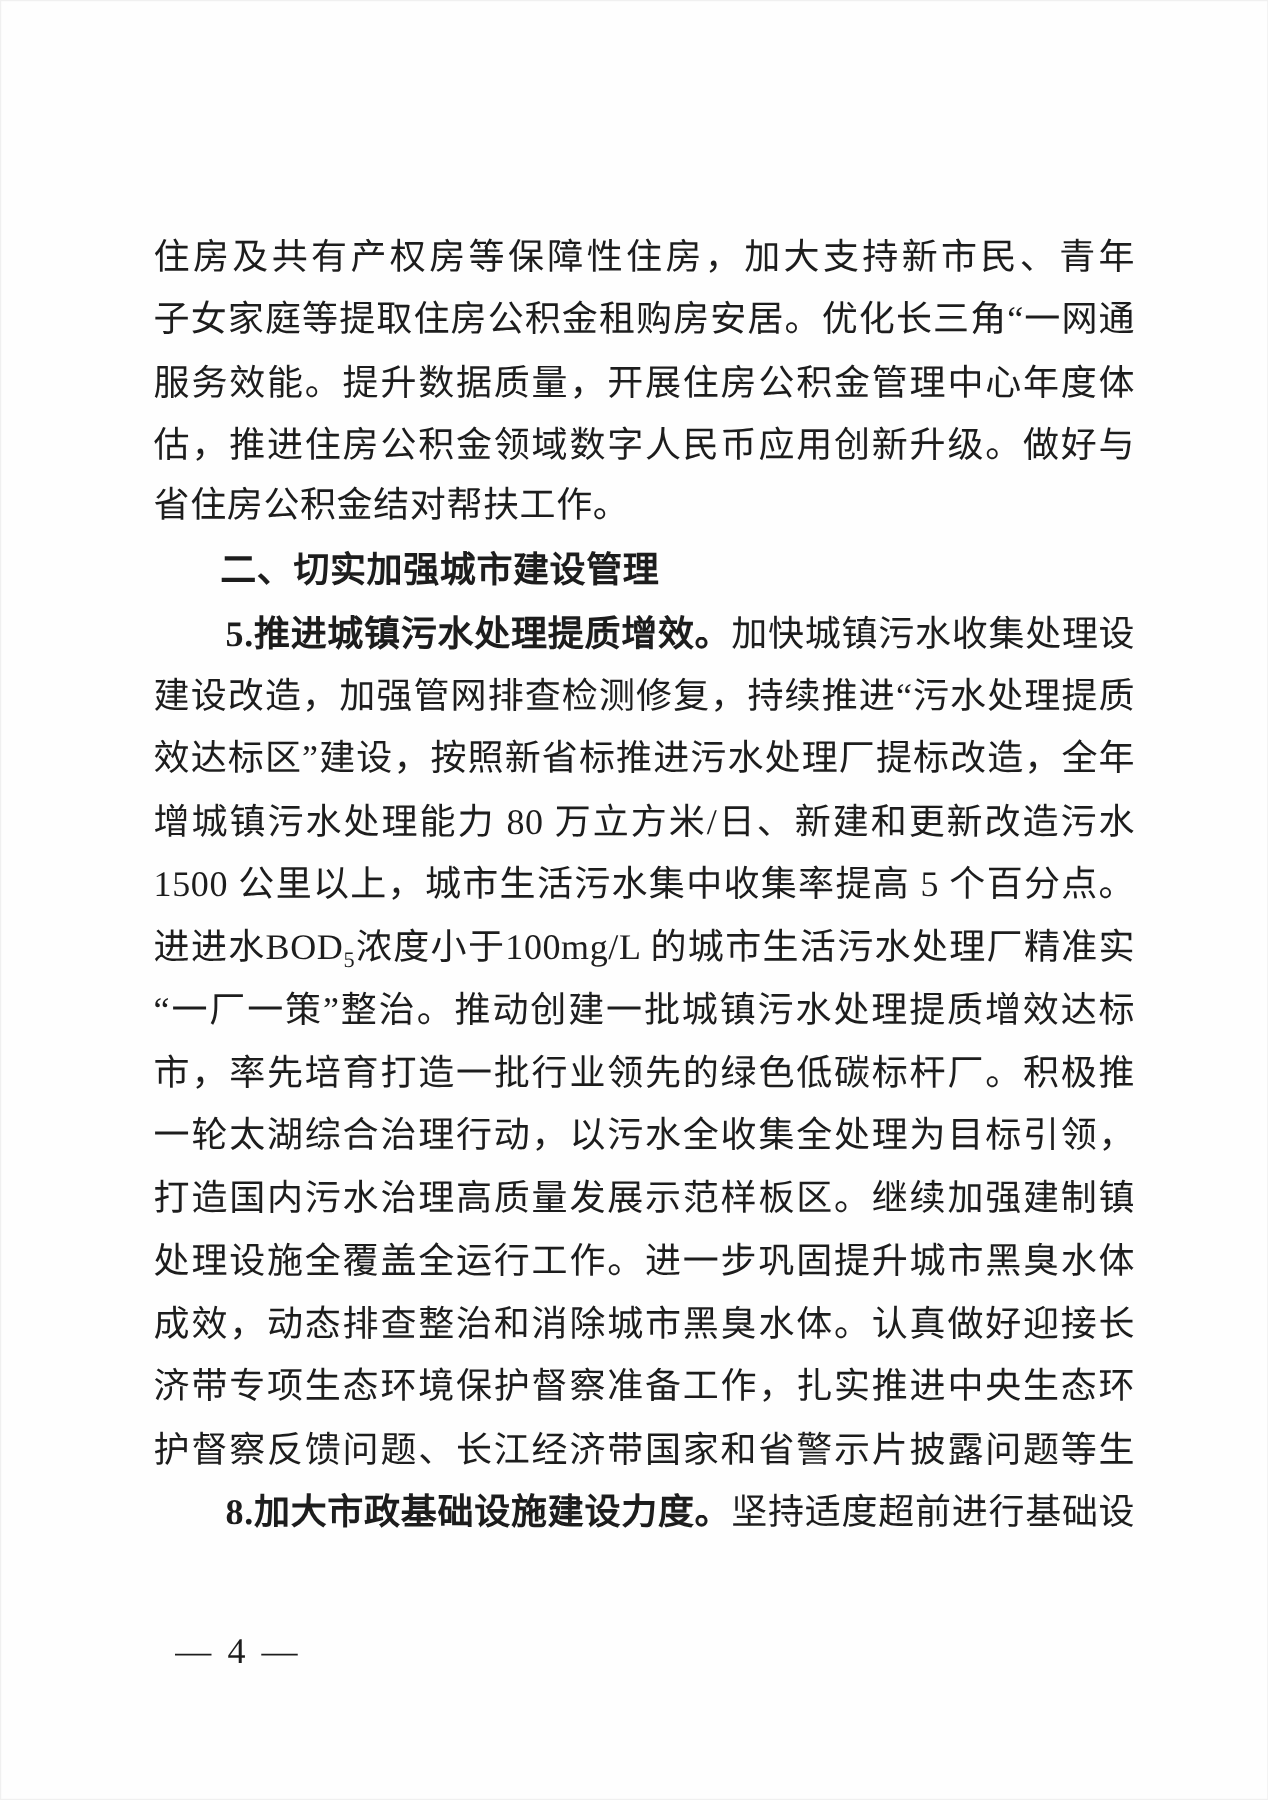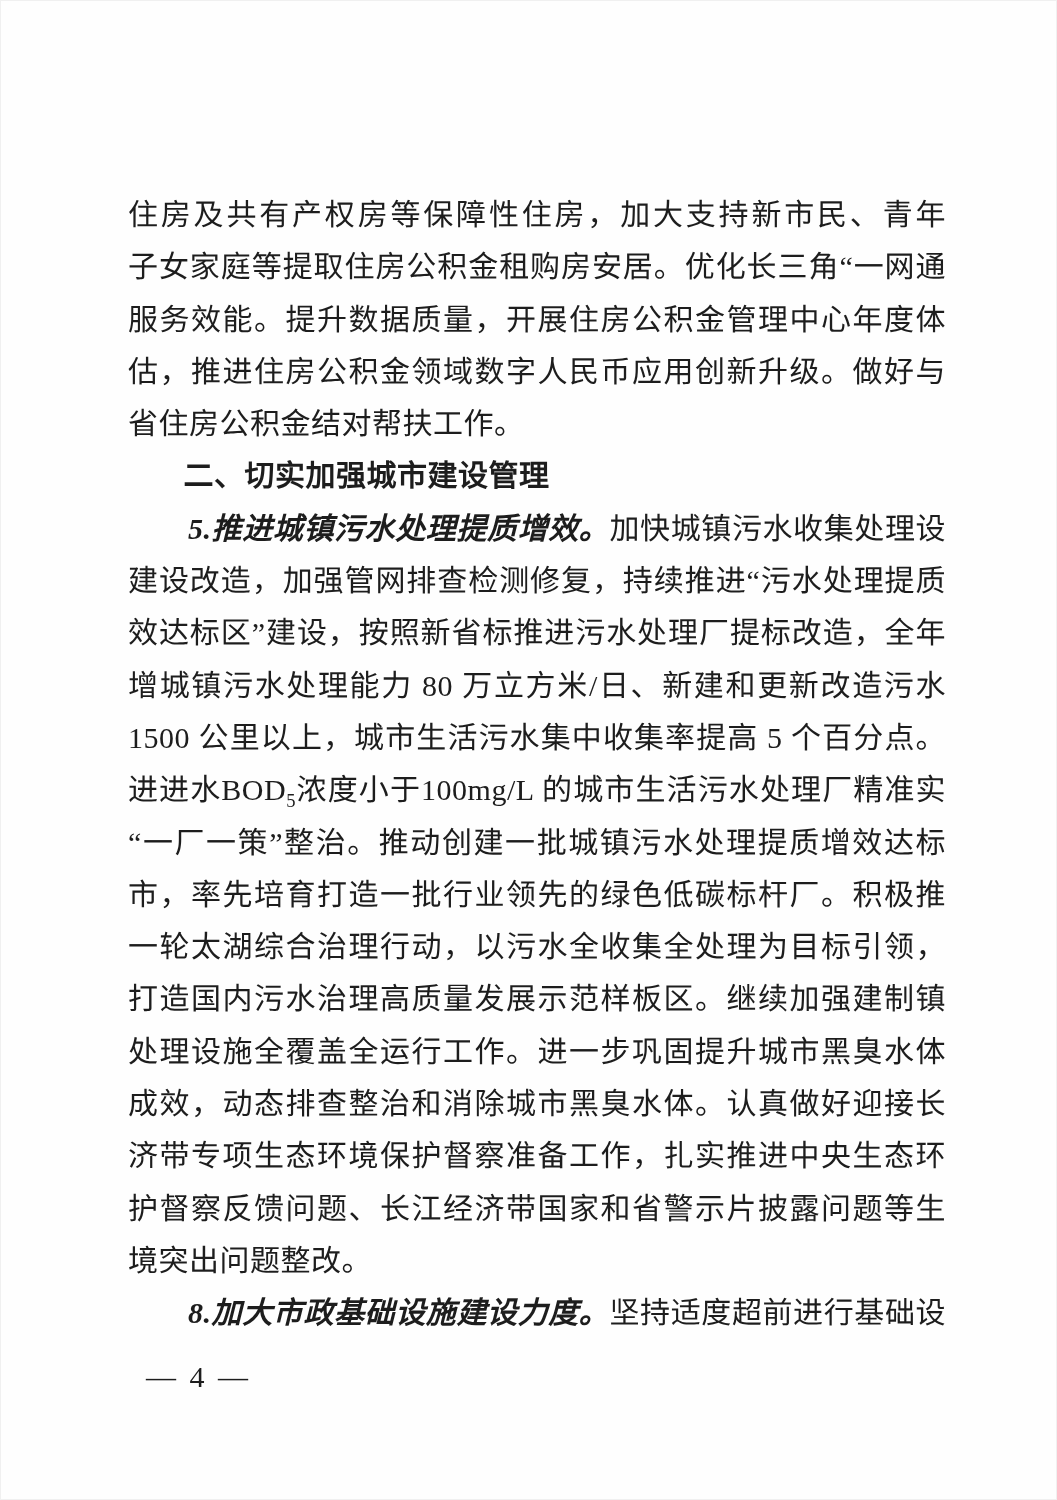--- a/index.html
+++ b/index.html
@@ -35,32 +35,32 @@
     letter-spacing: 0.5px;
     white-space: normal;
     overflow: hidden;
   }
   .line.start {
     text-indent: 2em;
   }
   .line.end {
     text-align: right;
     text-align-last: left;
+    font-family: Liberation Mono, monospace;
   }
   .line.heading {
     font-family: "Liberation Sans", "DejaVu Sans", sans-serif;
     font-weight: bold;
     font-size: 30px;
     text-indent: 1.85em;
     text-align: center;
     text-align-last: left;
   }
   .lead {
     font-weight: bold;
-    font-style: italic;
   }
   .sub {
     vertical-align: sub;
     font-size: 0.62em;
     line-height: 0;
   }
   .footer {
     position: absolute;
     left: 145px;
     top: 1358px;
@@ -88,19 +88,18 @@
       <div class="line"><span>1500 公里以上，城市生活污水集中收集率提高 5 个百分点。推</span></div>
       <div class="line"><span>进进水BOD</span><span class="sub">5</span><span>浓度小于100mg/L 的城市生活污水处理厂精准实施</span></div>
       <div class="line"><span>“一厂一策”整治。推动创建一批城镇污水处理提质增效达标城</span></div>
       <div class="line"><span>市，率先培育打造一批行业领先的绿色低碳标杆厂。积极推进新</span></div>
       <div class="line"><span>一轮太湖综合治理行动，以污水全收集全处理为目标引领，着力</span></div>
       <div class="line"><span>打造国内污水治理高质量发展示范样板区。继续加强建制镇污水</span></div>
       <div class="line"><span>处理设施全覆盖全运行工作。进一步巩固提升城市黑臭水体整治</span></div>
       <div class="line"><span>成效，动态排查整治和消除城市黑臭水体。认真做好迎接长江经</span></div>
       <div class="line"><span>济带专项生态环境保护督察准备工作，扎实推进中央生态环境保</span></div>
       <div class="line"><span>护督察反馈问题、长江经济带国家和省警示片披露问题等生态环</span></div>
-      <div class="line end"><span>境突出问题整改。</span></div>
       <div class="line start"><span class="lead">8.加大市政基础设施建设力度。</span><span>坚持适度超前进行基础设施</span></div>
     </div>
   <div class="footer">
     <span>— 4 —</span>
   </div>
 </div>
 
 </body></html>

